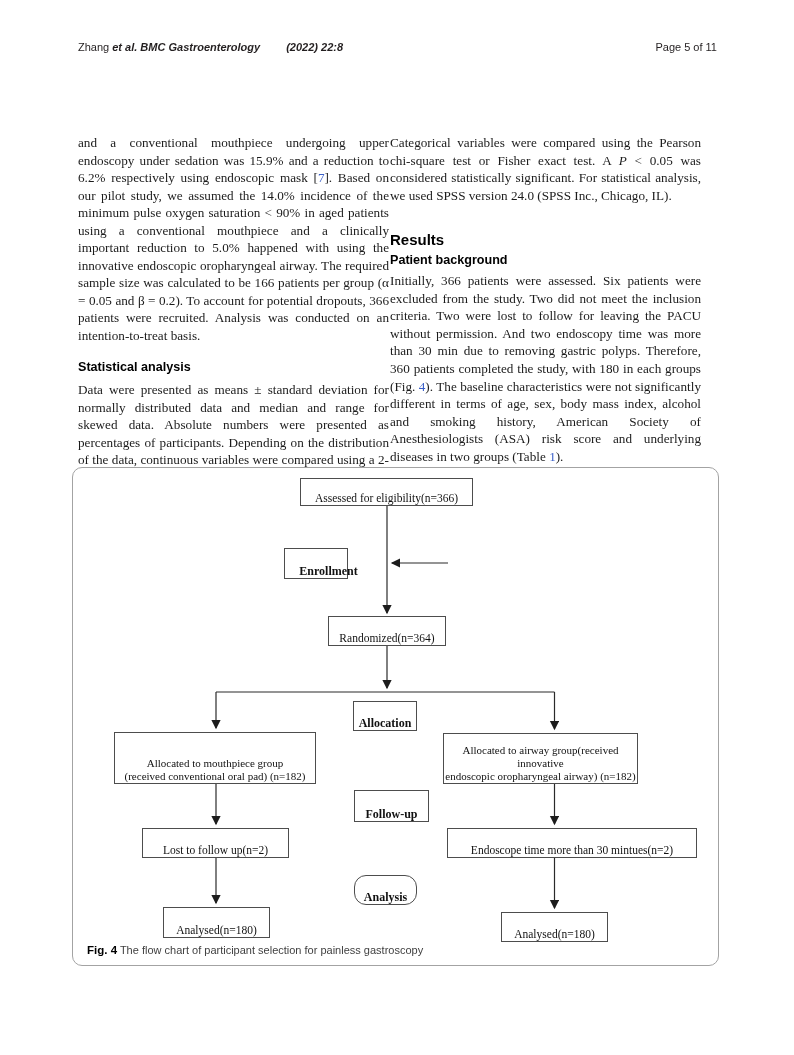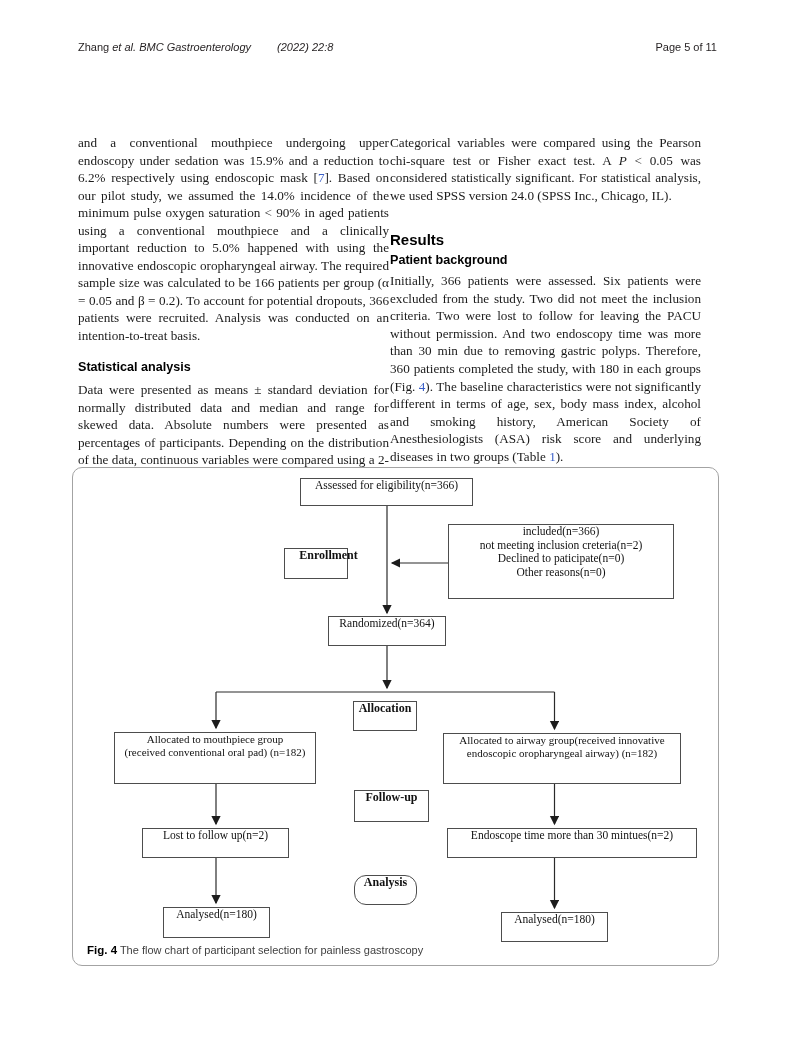--- a/index.html
+++ b/index.html
@@ -11,21 +11,21 @@
     color:#1b1b1b;
     overflow:hidden;
   }
   
   .running-head{
     position:absolute;left:78px;right:77px;top:41px;
     display:flex;justify-content:space-between;
     font-family:"Liberation Sans", sans-serif;
     font-size:11px;color:#231f20;
   }
-  .running-head .ital{font-style:italic;}
+  .running-head .ital{font-style:italic;font-weight:bold;}
   .running-head .gap{display:inline-block;width:26px;}
   
   .columns{
     position:absolute;left:78px;top:102px;width:639px;
     display:flex;gap:1px;margin-top:32px;
   }
   .col{width:311px;font-size:13.2px;line-height:17.55px;text-align:justify;}
   .col p{margin:0;}
   .h-sub{
     font-family:"Liberation Sans", sans-serif;
@@ -43,21 +43,21 @@
   
   .figure-panel{
     position:absolute;left:72px;top:467px;width:645px;height:497px;
     border:1.5px solid #a3a3a3;border-radius:10px;
     background:#fff;
   }
   .flowchart{position:absolute;inset:0;}
   .fcbox{
     position:absolute;box-sizing:border-box;
     border:1px solid #4d4d4d;background:#fff;
-    display:flex;flex-direction:column;align-items:center;justify-content:flex-start;
+    display:flex;flex-direction:column;align-items:center;justify-content:flex-end;
     text-align:center;font-size:11.5px;line-height:13.5px;color:#111;
     font-family:"Liberation Serif", serif;
   }
   .fcbox.bold{font-weight:bold;font-size:12px;}
   .fcbox.small{font-size:11px;line-height:13px;}
   .connectors{position:absolute;left:0;top:0;}
   .figure-caption{
     position:absolute;left:14px;bottom:9px;
     font-family:"Liberation Sans", sans-serif;font-size:11px;color:#3f3f3f;
     white-space:nowrap;
@@ -115,41 +115,35 @@
       </svg>
 
       <div class="fcbox" style="left:227px;top:10px;width:173px;height:28px;">
         <span>Assessed for eligibility(n=366)</span>
       </div>
 
       <div class="fcbox bold" style="left:211px;top:80px;width:64px;height:31px;padding-left:25px;">
         <span>Enrollment</span>
       </div>
 
-      <div class="fcbox" style="left:375px;top:56px;width:226px;height:75px;">
-        <span>included(n=366)</span>
-        <span>not meeting inclusion creteria(n=2)</span>
-        <span>Declined to paticipate(n=0)</span>
-        <span>Other reasons(n=0)</span>
-      </div>
 
       <div class="fcbox" style="left:255px;top:148px;width:118px;height:30px;">
         <span>Randomized(n=364)</span>
       </div>
 
       <div class="fcbox bold" style="left:280px;top:233px;width:64px;height:30px;">
         <span>Allocation</span>
       </div>
 
       <div class="fcbox small" style="left:41px;top:264px;width:202px;height:52px;">
         <span>Allocated to mouthpiece group</span>
         <span>(received conventional oral pad) (n=182)</span>
       </div>
 
-      <div class="fcbox small" style="left:370px;top:265px;width:238px;height:51px;">
+      <div class="fcbox small" style="left:370px;top:265px;width:195px;height:51px;">
         <span>Allocated to airway group(received innovative</span>
         <span>endoscopic oropharyngeal airway) (n=182)</span>
       </div>
 
       <div class="fcbox bold" style="left:281px;top:322px;width:75px;height:32px;">
         <span>Follow-up</span>
       </div>
 
       <div class="fcbox" style="left:69px;top:360px;width:147px;height:30px;">
         <span>Lost to follow up(n=2)</span>

